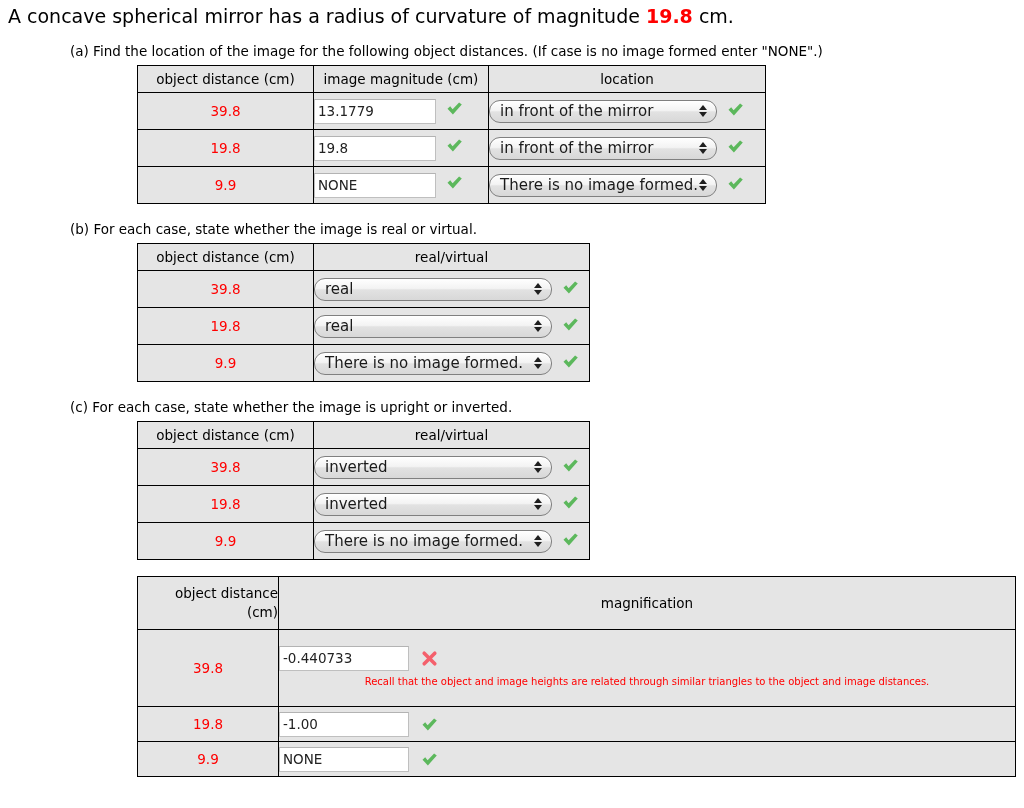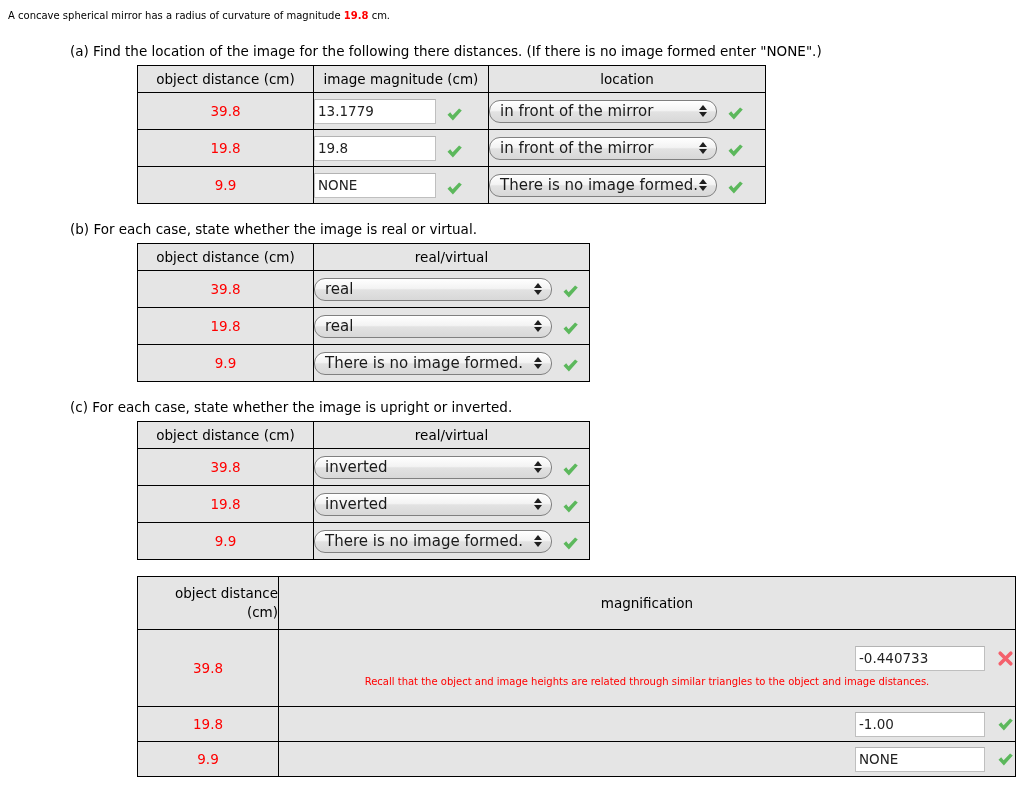--- a/index.html
+++ b/index.html
@@ -14,21 +14,21 @@
     font-size: 13.5px;
     color: #000000;
     position: relative;
     overflow: hidden;
   }
 
   .page { padding: 6px 0 0 0; }
 
   .stem {
     margin: 0 4px 0 8px;
-    font-size: 10px;
+    font-size: 19px;
     line-height: 20px;
     white-space: nowrap;
   }
   .redbold { color: #ff0000; font-weight: bold; }
 
   .part {
     margin-top: 16px;
   }
   .part-label {
     margin-left: 70px;
@@ -64,21 +64,21 @@
     font-weight: bold;
     font-size: 13.5px;
     height: 36px;
   }
   td.cell {
     height: 36px;
     padding: 0 0 0 8px;
   }
   .cellwrap {
     display: flex;
-    align-items: flex-end;
+    align-items: flex-start;
     gap: 9px;
   }
 
   
   input.tbox {
     box-sizing: border-box;
     height: 25px;
     width: 122px;
     border: 1px solid #bfbfbf;
     border-top-color: #b3b3b3;
@@ -154,42 +154,42 @@
   }
   td.d-obj {
     text-align: center;
     color: #ff0000;
     font-weight: bold;
   }
   td.d-cell { padding: 6px 0; }
   .d-inputrow {
     display: flex;
     align-items: center;
-    justify-content: flex-end;
+    justify-content: flex-start;
     gap: 11px;
   }
   .d-feedback {
     color: #ff0000;
     text-align: center;
     font-size: 10px;
     line-height: 15px;
     padding: 3px 16px 2px 16px;
   }
   td.d-tall { height: 76px; }
   td.d-short { height: 34px; }
 </style>
 </head>
 <body>
 
 <div class="page">
 
   <p class="stem"><span>A concave spherical mirror has a radius of curvature of magnitude </span><span class="redbold">19.8</span><span> cm.</span></p>
 
   <div class="part">
-    <div class="part-label">(a) Find the location of the image for the following there distances. (If there is no image formed enter "NONE".)</div>
+    <div class="part-label">(a) Find the location of the image for the following object distances. (If case is no image formed enter "NONE".)</div>
     <table class="qtable">
       <colgroup>
           <col style="width:176px">
           <col style="width:175px">
           <col style="width:277px">
         </colgroup>
       <thead>
         <tr>
           <th class="hdr">object distance (cm)</th>
           <th class="hdr">image magnitude (cm)</th>

